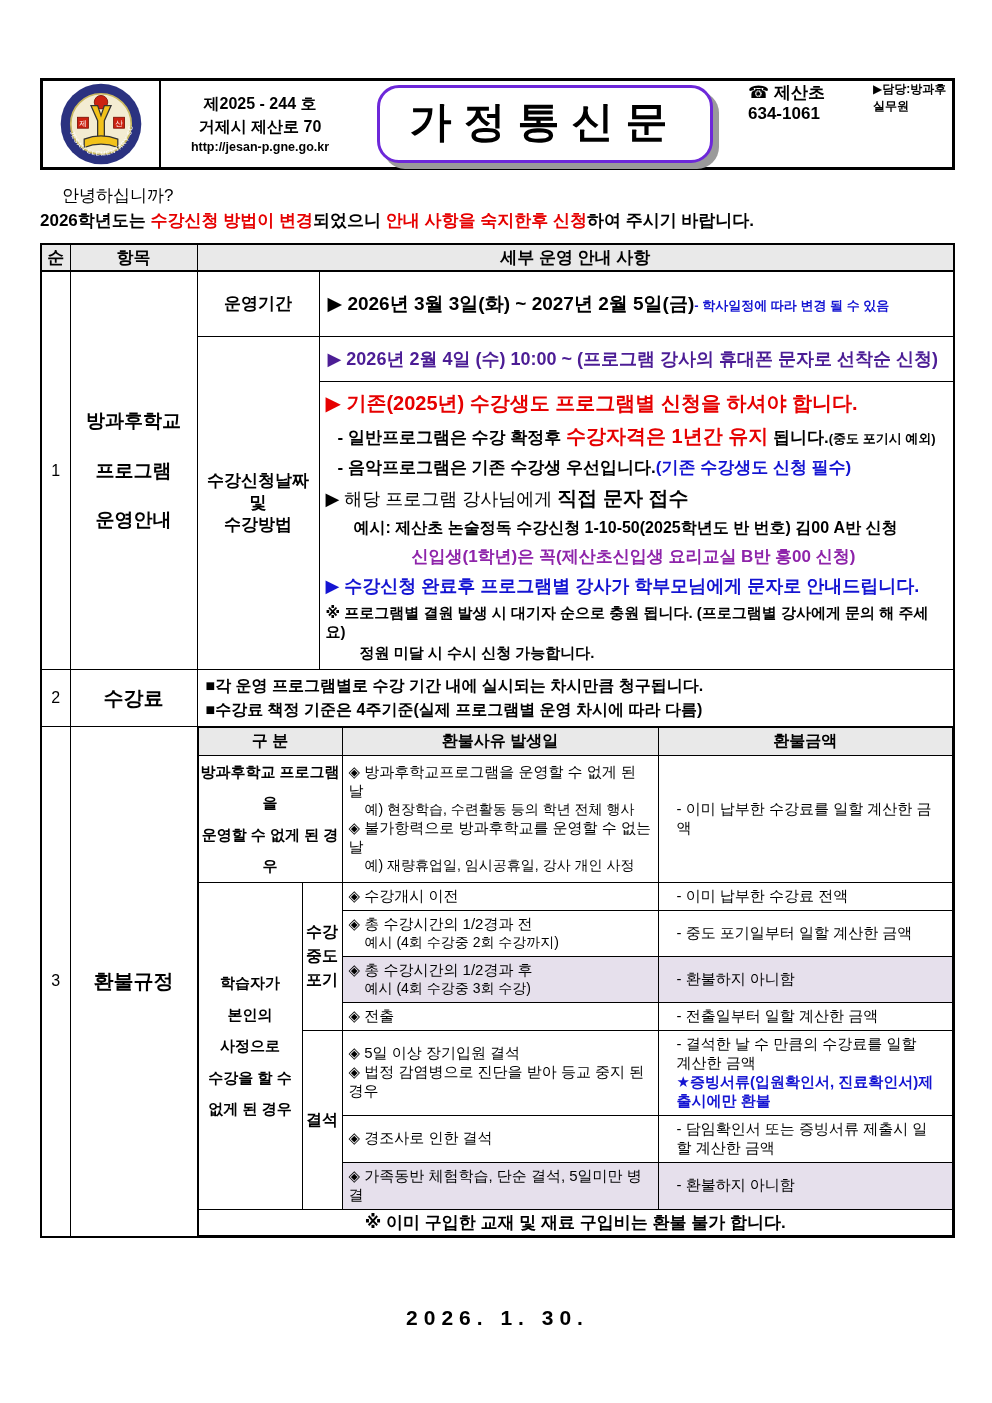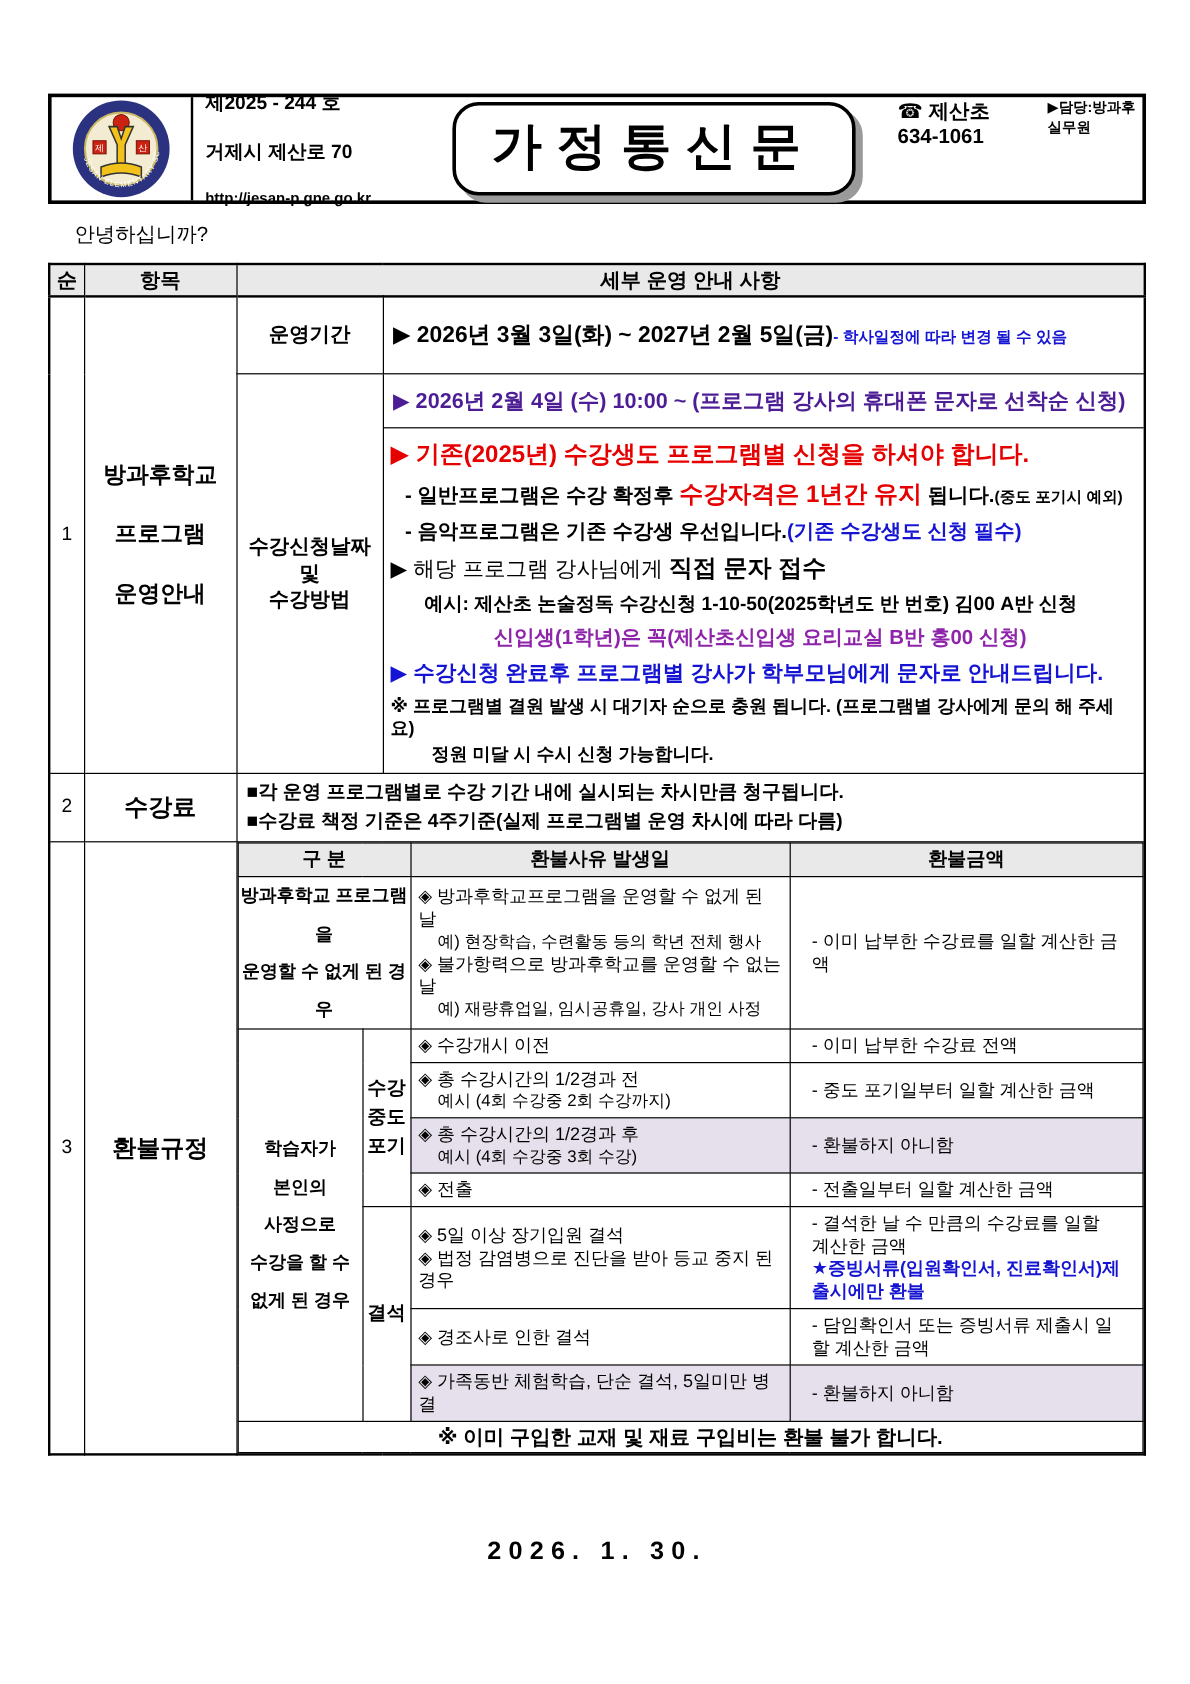--- a/index.html
+++ b/index.html
@@ -7,27 +7,27 @@
   body {
     width:992px; height:1403px;
     font-family:"Liberation Sans","DejaVu Sans",sans-serif;
     color:#000;
   }
   .page { width:992px; height:1403px; padding:78px 37px 0 40px; position:relative; }
 
   
   .hdr { display:flex; border:3px solid #000; height:92px; align-items:stretch; }
   .hdr-logo { width:118px; border-right:2px solid #000; display:flex; align-items:center; justify-content:center; }
-  .hdr-info { width:188px; display:flex; flex-direction:column; justify-content:center; padding-left:10px; gap:20px; }
+  .hdr-info { width:188px; display:flex; flex-direction:column; justify-content:center; padding-left:10px; gap:2px;text-align:center; }
   .hdr-info .ln1 { font-size:16px; font-weight:bold; }
   .hdr-info .ln2 { font-size:16px; font-weight:bold; }
   .hdr-info .ln3 { font-size:12.5px; font-weight:bold; }
   .hdr-banner { flex:1; display:flex; align-items:center; justify-content:center; }
   .banner-box {
-    border:3px solid #000000; border-radius:22px; background:#fff;
+    border:3px solid #6d28d9; border-radius:22px; background:#fff;
     box-shadow:6px 6px 0 #9a9a9a;
     padding:6px 30px 10px 30px;
     font-family:"DejaVu Serif","Liberation Serif",serif;
     font-size:42px; font-weight:bold; letter-spacing:12px; white-space:nowrap;
   }
   .hdr-right { width:212px; display:flex; flex-direction:row; justify-content:space-between; gap:14px; padding-left:8px; }
   .hdr-right .tel { font-size:17px; font-weight:bold; }
   .hdr-right .mgr { font-size:12px; font-weight:bold; }
 
   
@@ -125,20 +125,21 @@
     </div>
     <div class="hdr-right">
       <div class="tel">☎ 제산초 634-1061</div>
       <div class="mgr">▶담당:방과후실무원</div>
     </div>
   </div>
 
 
   <div class="intro">
     <div class="i1">안녕하십니까?</div>
+    <div class="i3"><span>2026학년도는 </span><span class="red">수강신청 방법이 변경</span><span>되었으니 </span><span class="red">안내 사항을 숙지한후 신청</span><span>하여 주시기 바랍니다.</span></div>
   </div>
 
   <table class="main-table">
     <colgroup>
         <col class="col-no">
         <col class="col-item">
         <col class="col-sub">
         <col>
       </colgroup>
     <tbody>

